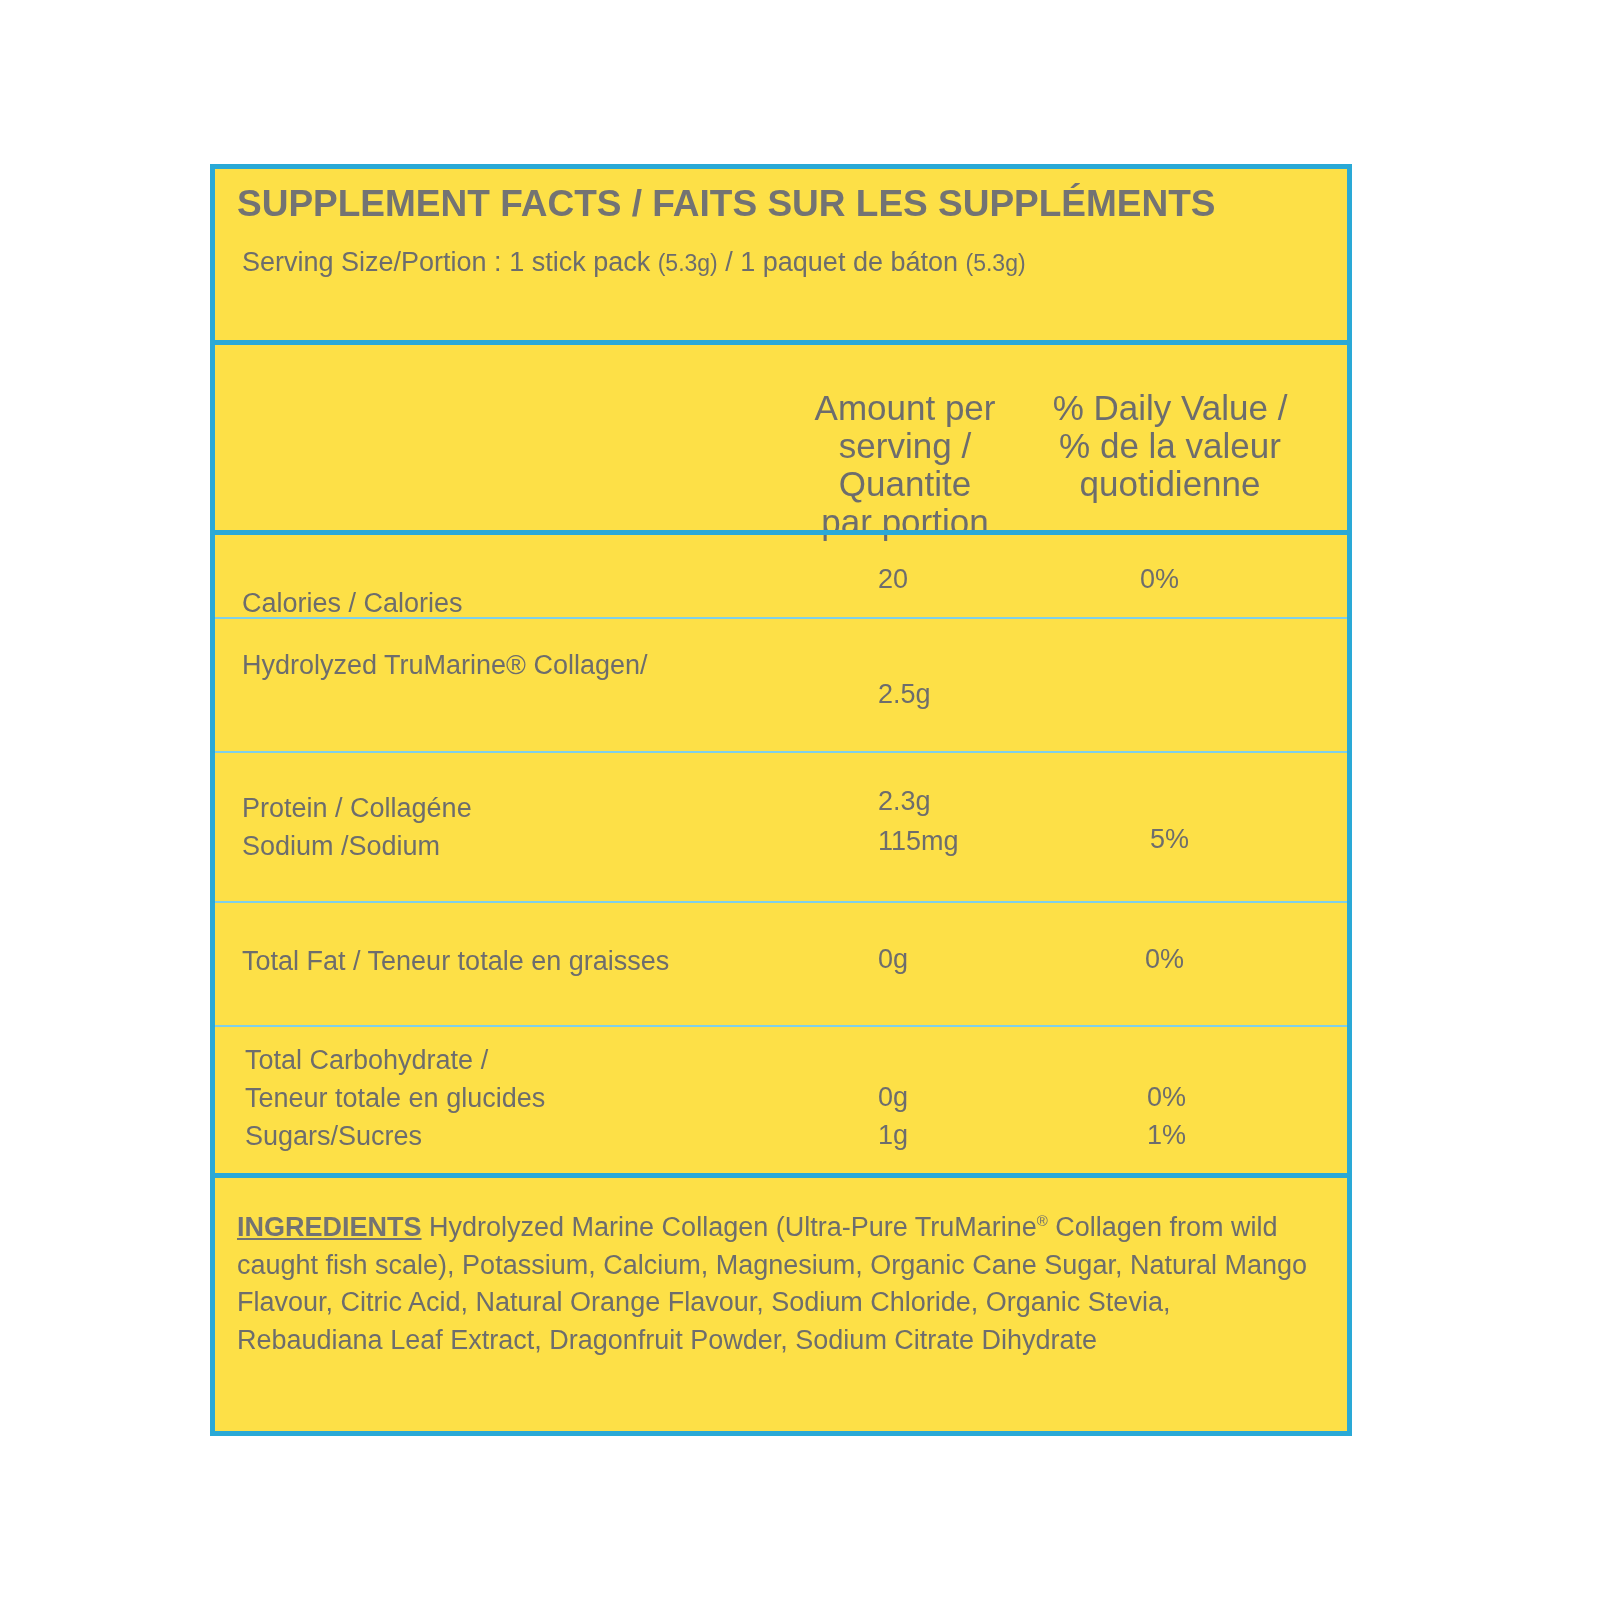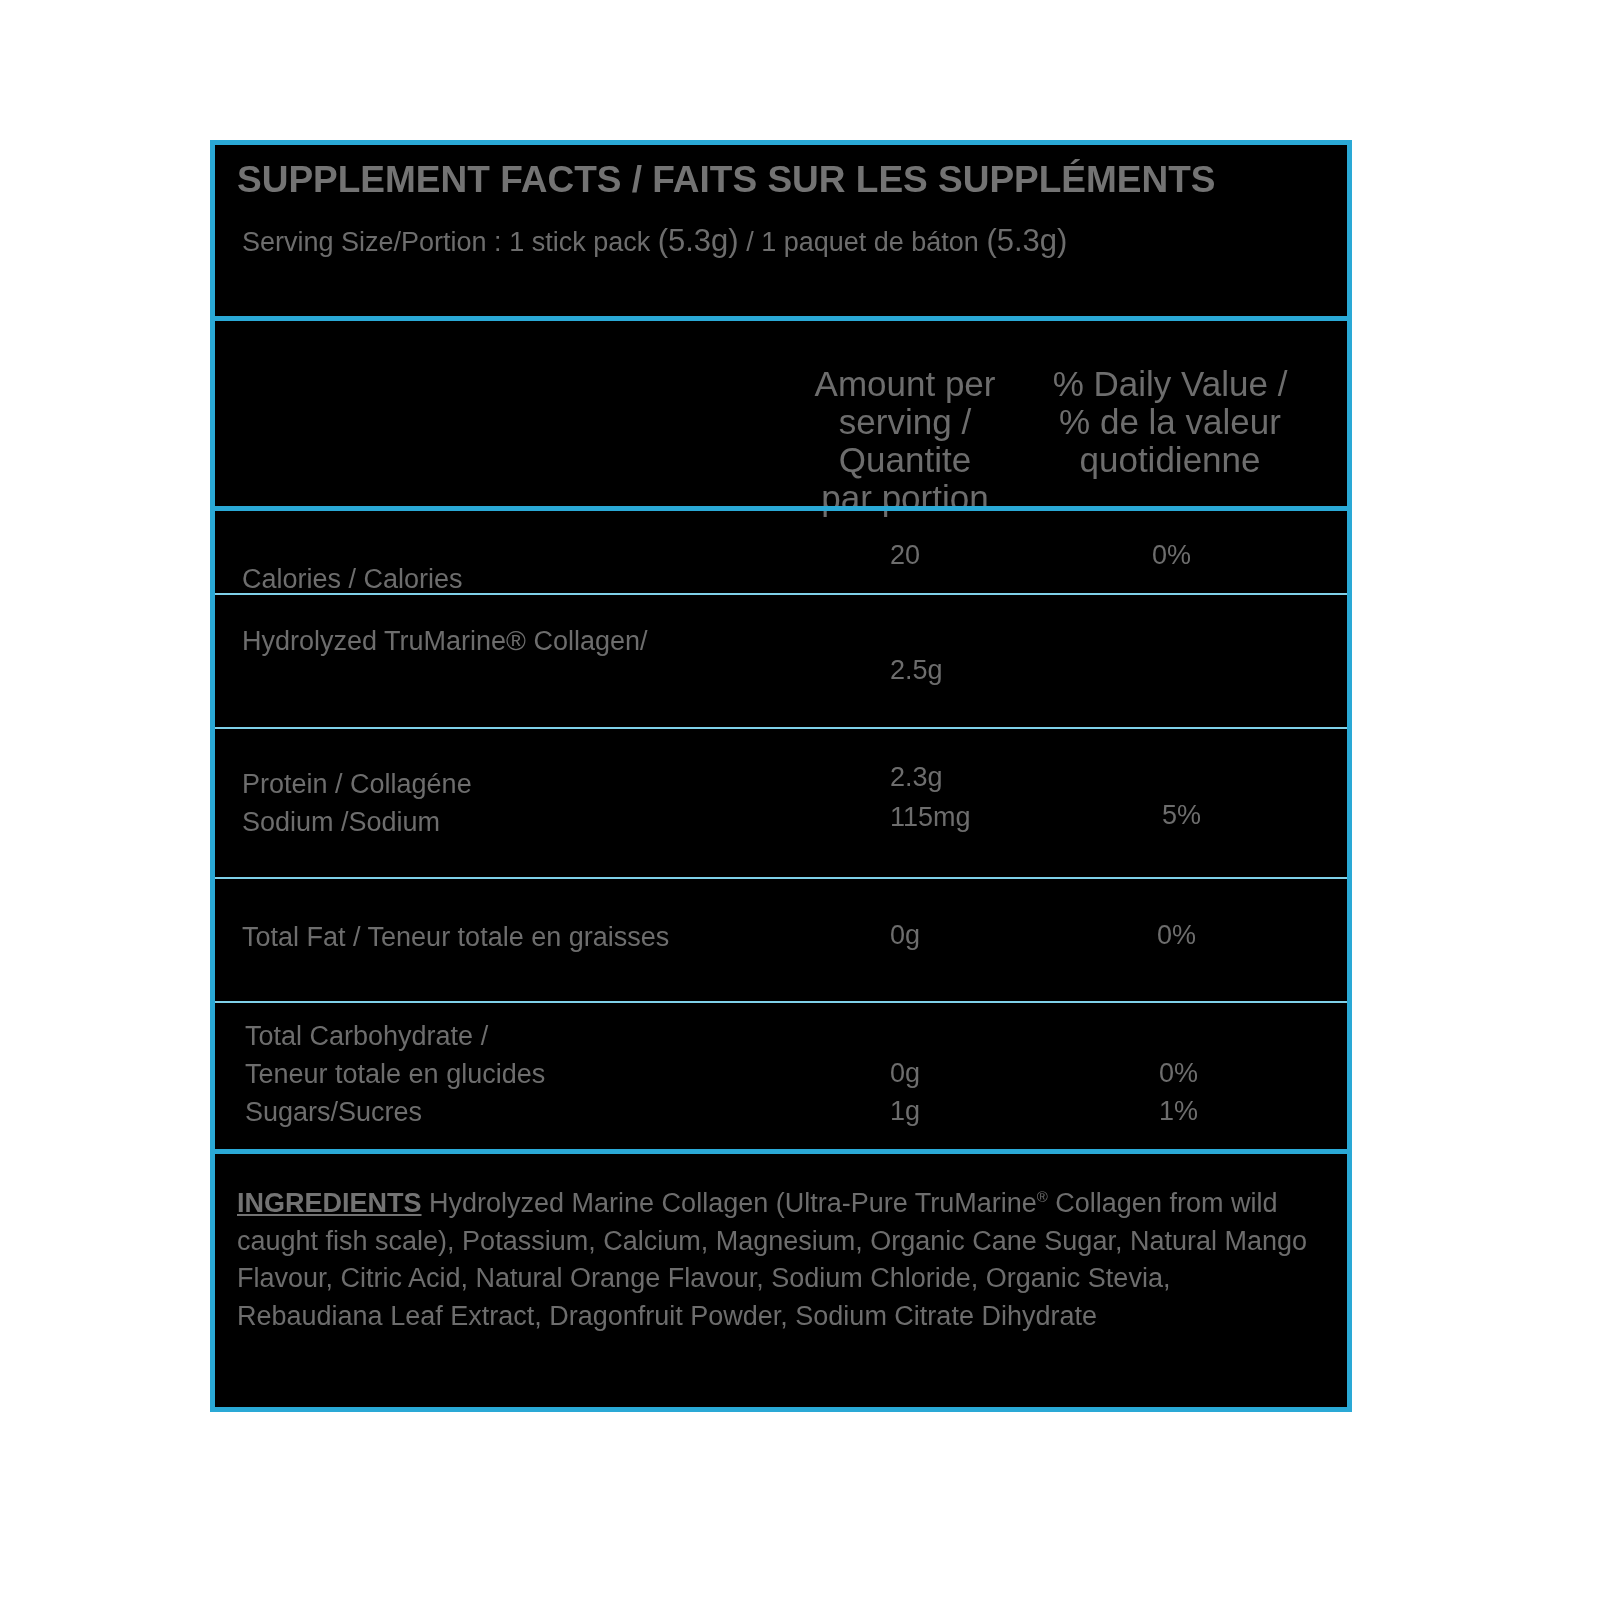--- a/index.html
+++ b/index.html
@@ -10,26 +10,26 @@
     body {
       width: 1600px;
       height: 1600px;
       position: relative;
       font-family: "Liberation Sans", "DejaVu Sans", sans-serif;
       color: #6d6d6d;
     }
     .panel {
       position: absolute;
       left: 210px;
-      top: 140px;
+      top: 164px;
       width: 1142px;
       height: 1272px;
       border: 5px solid #2aa9d6;
       box-sizing: border-box;
-      background: #000000;
+      background: #fde047;
     }
     .thick-rule { position: absolute; left: 0; right: 0; height: 5px; background: #2aa9d6; }
     .thin-rule { position: absolute; left: 0; right: 0; height: 2px; background: #7fd0e8; }
 
     .title {
       position: absolute;
       left: 22px;
       top: 14px;
       font-size: 37px;
       font-weight: bold;
@@ -38,21 +38,21 @@
       white-space: nowrap;
     }
     .serving {
       position: absolute;
       left: 27px;
       top: 78px;
       font-size: 27px;
       color: #6d6d6d;
       white-space: nowrap;
     }
-    .serving .small { font-size: 31px; }
+    .serving .small { font-size: 23px; }
 
     .col-header {
       position: absolute;
       text-align: center;
       font-size: 35px;
       line-height: 38px;
       color: #6d6d6d;
       white-space: pre-line;
     }
 
@@ -63,21 +63,20 @@
       line-height: 38px;
       color: #6d6d6d;
       white-space: nowrap;
     }
     .row-amount, .row-dv {
       position: absolute;
       font-size: 27px;
       line-height: 38px;
       color: #6d6d6d;
       white-space: nowrap;
-      margin-left: 12px;
     }
     sup.reg { font-size: 15px; vertical-align: 10px; }
 
     .ingredients {
       position: absolute;
       left: 22px;
       right: 30px;
       top: 1033px;
       font-size: 27px;
       line-height: 37.5px;

